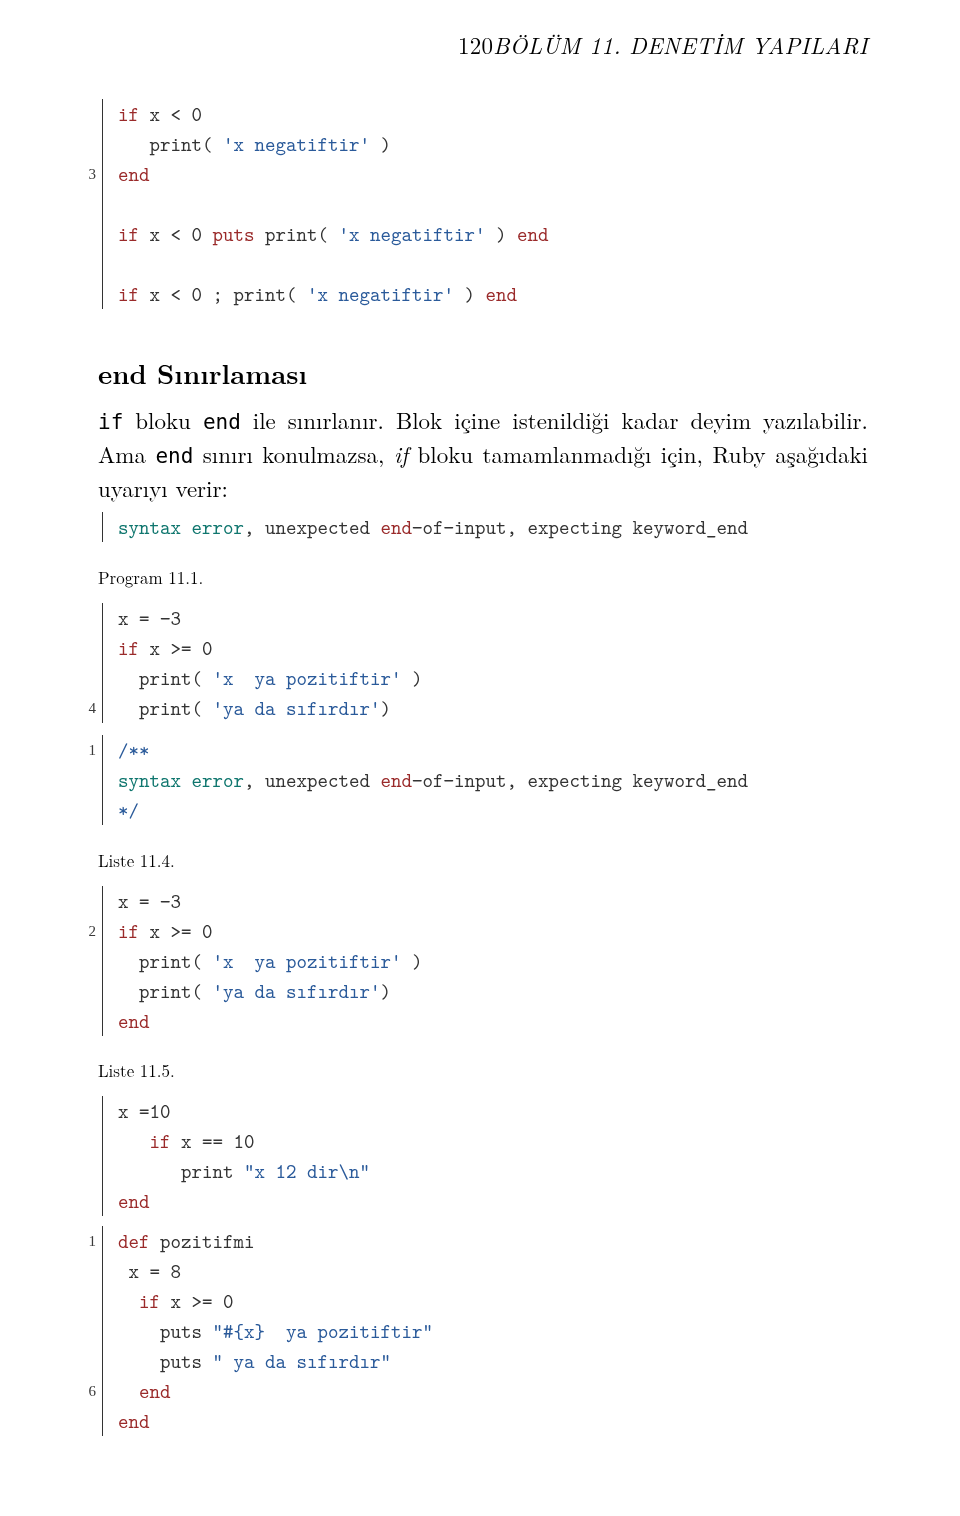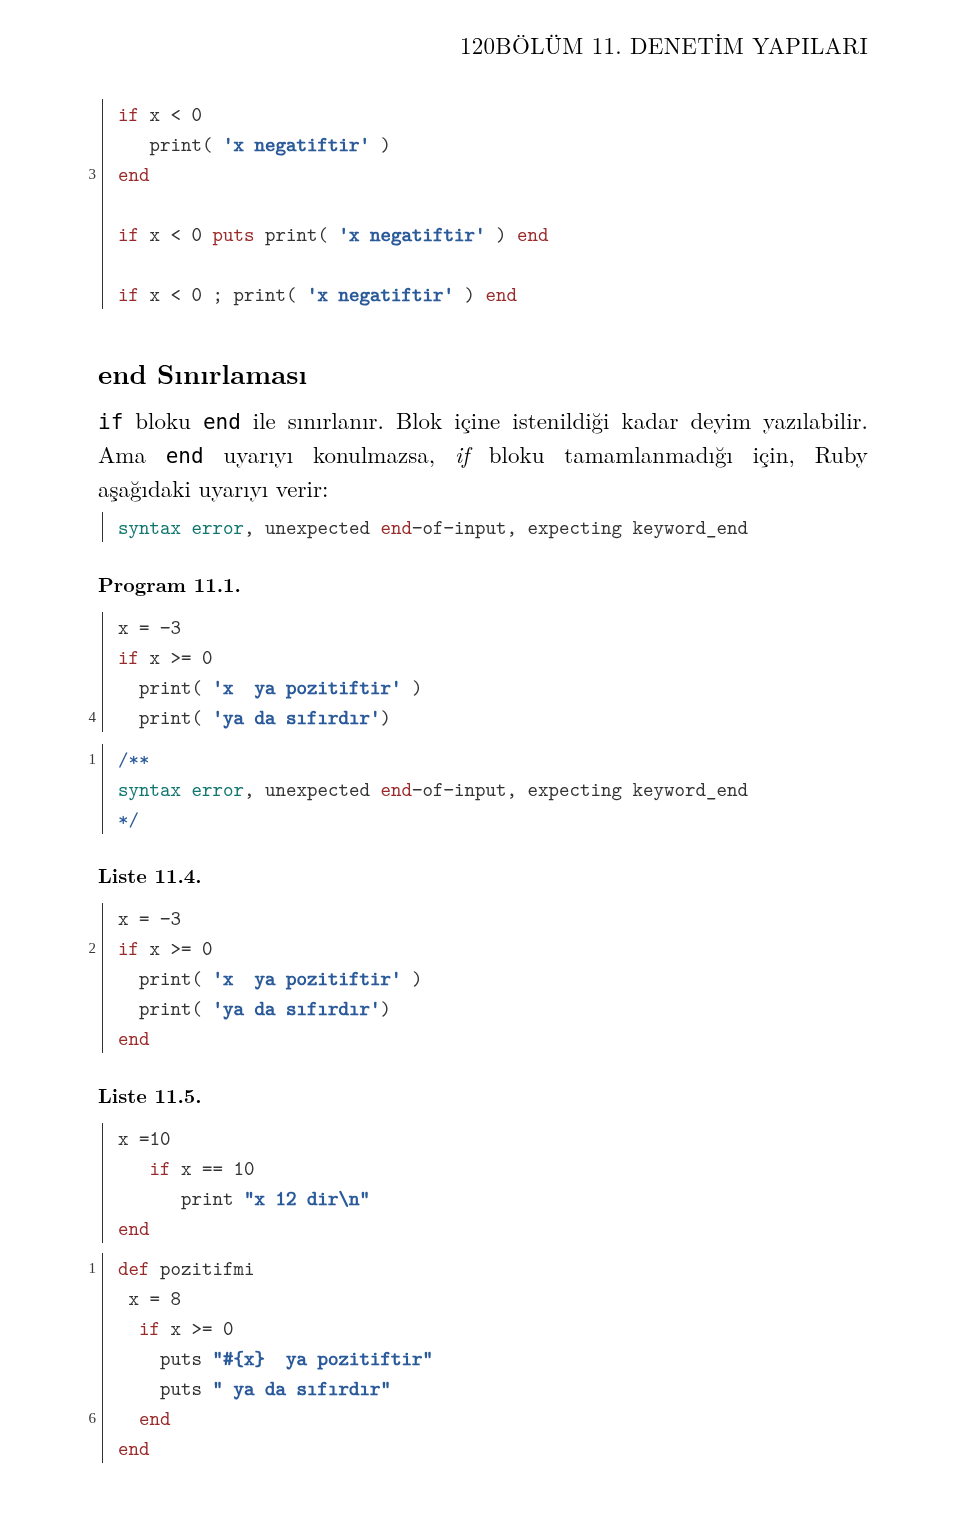--- a/index.html
+++ b/index.html
@@ -17,21 +17,21 @@
   padding: 28px 92px 40px 98px;
 }
 .header {
   display: flex;
   justify-content: flex-end;
   font-size: 23px;
   letter-spacing: 0.3px;
   margin-bottom: 38px;
 }
 .header .pgnum { }
-.header .chap { }
+.header .chap { font-style: italic; }
 .codeblock {
   position: relative;
   font-family: "CMU Typewriter", "Latin Modern Mono", monospace;
   font-size: 20px;
   line-height: 1.5;
   margin-left: 4px;
   margin-bottom: 10px;
 }
 .codeblock .gutter {
   position: absolute;
@@ -49,43 +49,43 @@
   padding-left: 15px;
 }
 .codeblock .line {
   white-space: pre;
   height: 30px;
 }
 .codeblock .gutter .gln {
   height: 30px;
 }
 .kw   { color: #9a2a2a; }
-.str  { color: #2a5a9a; font-weight: bold; }
+.str  { color: #2a5a9a; }
 .com  { color: #2a5a9a; }
 .err  { color: #0f766e; }
 .plain { color: #333; }
 
 .bodytext {
   font-size: 23px;
   line-height: 1.42;
   margin-top: 12px;
   text-align: justify;
 }
 .tt   { font-family: "CMU Typewriter", monospace; font-size: 21px; }
 .it   { font-style: italic; }
 
 h3.section {
   font-size: 27px;
   font-weight: bold;
   margin-top: 44px;
   margin-bottom: 8px;
 }
 h4.listing {
-  font-size: 20px;
-  font-weight: bold;
+  font-size: 17px;
+  font-weight: normal;
   margin-bottom: 14px;
 }
 </style>
 </head>
 <body>
 
 <div class="page">
 
   <div class="header">
     <span class="pgnum">120</span>
@@ -109,21 +109,21 @@
       <div class="line"> </div>
       <div class="line"><span class="kw">if</span><span class="plain"> x &lt; 0 </span><span class="kw">puts</span><span class="plain"> print( </span><span class="str">'x negatiftir'</span><span class="plain"> ) </span><span class="kw">end</span></div>
       <div class="line"> </div>
       <div class="line"><span class="kw">if</span><span class="plain"> x &lt; 0 ; print( </span><span class="str">'x negatiftir'</span><span class="plain"> ) </span><span class="kw">end</span></div>
     </div>
   </div>
 
   <h3 class="section">end Sınırlaması</h3>
 
   <div class="bodytext">
-    <span class="tt">if</span><span> bloku </span><span class="tt">end</span><span> ile sınırlanır. Blok içine istenildiği kadar deyim yazılabilir. Ama </span><span class="tt">end</span><span> uyarıyı konulmazsa, </span><span class="it">if</span><span> bloku tamamlanmadığı için, Ruby aşağıdaki uyarıyı verir:</span>
+    <span class="tt">if</span><span> bloku </span><span class="tt">end</span><span> ile sınırlanır. Blok içine istenildiği kadar deyim yazılabilir. Ama </span><span class="tt">end</span><span> sınırı konulmazsa, </span><span class="it">if</span><span> bloku tamamlanmadığı için, Ruby aşağıdaki uyarıyı verir:</span>
   </div>
 
   <div class="codeblock" style="margin-top:8px;">
     <div class="rule">
       <div class="line"><span class="err">syntax error</span><span class="plain">, unexpected </span><span class="kw">end</span><span class="plain">−of−input, expecting keyword_end</span></div>
     </div>
   </div>
 
   <h4 class="listing">Program 11.1.</h4>
 

